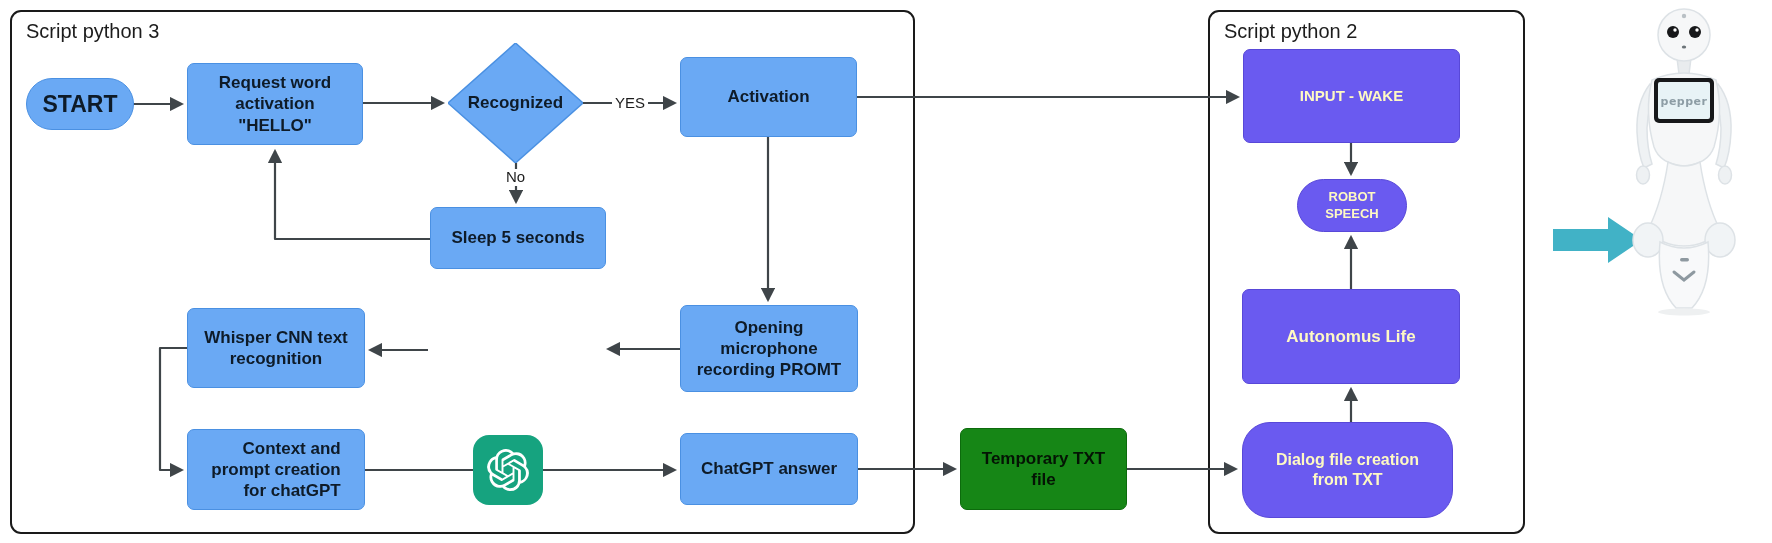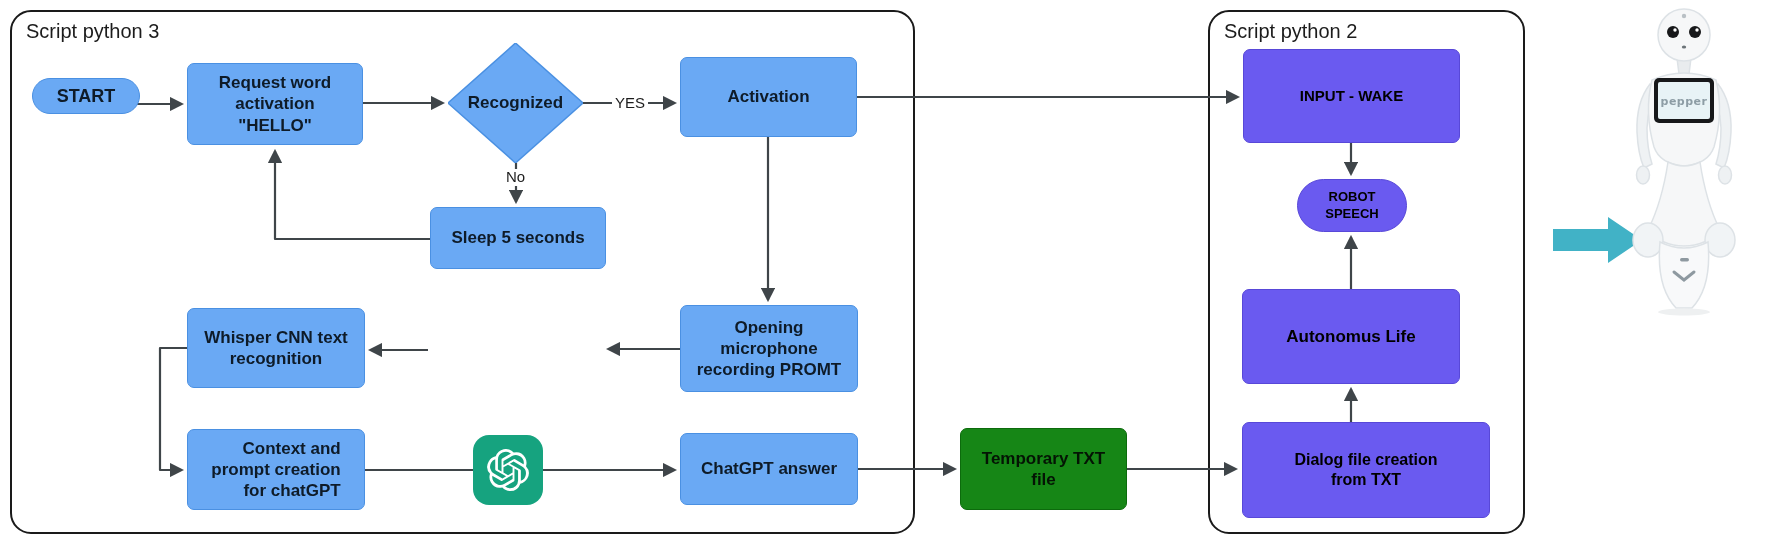--- a/index.html
+++ b/index.html
@@ -1,27 +1,27 @@
 <!DOCTYPE html>
 <html style="--node-blue: #6aa9f4; --node-blue-border: #4a90e2; --node-purple: #6a5af0; --node-purple-border: #5848d8; --node-green: #168616; --chatgpt-green: #16a37f; --pointer-teal: #41b2c6; --arrow: #3f4549; --container-border: #1a1a1a;"><head>
 <meta charset="utf-8">
 <style>
   html,body{margin:0;padding:0;background:#fff;}
   .canvas{position:relative;width:1772px;height:543px;background:#ffffff;
           font-family:"Liberation Sans",sans-serif;overflow:hidden;}
   .group{position:absolute;border:2px solid var(--container-border,#1a1a1a);
-         border-radius:21px;background:transparent;z-index:0;}
+         border-radius:11px;background:transparent;z-index:0;}
   .group-label{position:absolute;top:8px;left:14px;font-size:20px;color:#1c1c1c;white-space:nowrap;}
   .node{position:absolute;display:flex;align-items:center;justify-content:center;
         text-align:center;font-weight:bold;color:#0e1b28;z-index:2;line-height:1.25;box-sizing:border-box;}
   .lbl{white-space:pre-line;}
   .blue{background:var(--node-blue,#6aa9f4);border:1px solid var(--node-blue-border,#4a90e2);
         border-radius:7px;font-size:17px;}
   .purple{background:var(--node-purple,#6a5af0);border:1px solid var(--node-purple-border,#5848d8);
-        border-radius:7px;font-size:17px;color:#000000;}
+        border-radius:7px;font-size:17px;color:#fef9c3;}
   .green{background:var(--node-green,#168616);border:1px solid #0c6b0c;
         border-radius:7px;font-size:17px;color:#041404;}
   .stadium{border-radius:28px;}
   .diamond{position:absolute;z-index:2;}
   .diamond .lbl{position:absolute;inset:0;display:flex;align-items:center;justify-content:center;
         font-weight:bold;font-size:17px;color:#0e1b28;text-align:right;}
   .edges{position:absolute;left:0;top:0;z-index:1;}
   .edges path{stroke:var(--arrow,#3f4549);stroke-width:2.2;fill:none;stroke-linejoin:round;}
   .edge-label{position:absolute;z-index:3;background:#ffffff;padding:0 3px;
         font-size:15px;color:#1c1c1c;line-height:1.1;}
@@ -62,21 +62,21 @@
     <path d="M858 469 H955" marker-end="url(#ah)"></path>
     <path d="M1127 469 H1236" marker-end="url(#ah)"></path>
     <path d="M1351 422 V389" marker-end="url(#ah)"></path>
     <path d="M1351 289 V237" marker-end="url(#ah)"></path>
     <path d="M1351 143 V174" marker-end="url(#ah)"></path>
   </svg>
 
   <div class="edge-label" style="left:600px;top:95px;margin-left:12px;">YES</div>
   <div class="edge-label" style="left:503px;top:169px;">No</div>
 
-  <div class="node blue stadium" style="left:32px;top:78px;width:108px;height:36px;font-size:18px;">
+  <div class="node blue stadium" style="left:26px;top:78px;width:108px;height:52px;font-size:23px;">
     <span class="lbl">START</span>
   </div>
 
   <div class="node blue" style="left:187px;top:63px;width:176px;height:82px;">
     <span class="lbl">Request word
 activation
 "HELLO"</span>
   </div>
 
   <div class="diamond" style="left:448px;top:43px;width:135px;height:120px;">
@@ -133,21 +133,21 @@
 
   <div class="node purple stadium" style="left:1297px;top:179px;width:110px;height:53px;font-size:13px;">
     <span class="lbl">ROBOT
 SPEECH</span>
   </div>
 
   <div class="node purple" style="left:1242px;top:289px;width:218px;height:95px;">
     <span class="lbl">Autonomus Life</span>
   </div>
 
-  <div class="node purple" style="left:1242px;top:422px;width:248px;height:96px;font-size:16px;">
+  <div class="node purple" style="left:1242px;top:422px;width:211px;height:96px;font-size:16px;border-radius:28px;">
     <span class="lbl">Dialog file creation
 from TXT</span>
   </div>
 
   <svg class="pointer" style="left:1553px;top:217px;" width="90" height="46" viewBox="0 0 90 46">
     <polygon points="0,12 55,12 55,0 89,23 55,46 55,34 0,34" style="fill:var(--pointer-teal,#41b2c6);"></polygon>
   </svg>
 
   <svg class="robot" style="left:1596px;top:2px;" width="176" height="336" viewBox="0 0 176 336">
     <g stroke="#dde2e6" stroke-width="1.5" fill="#f6f7f8">

